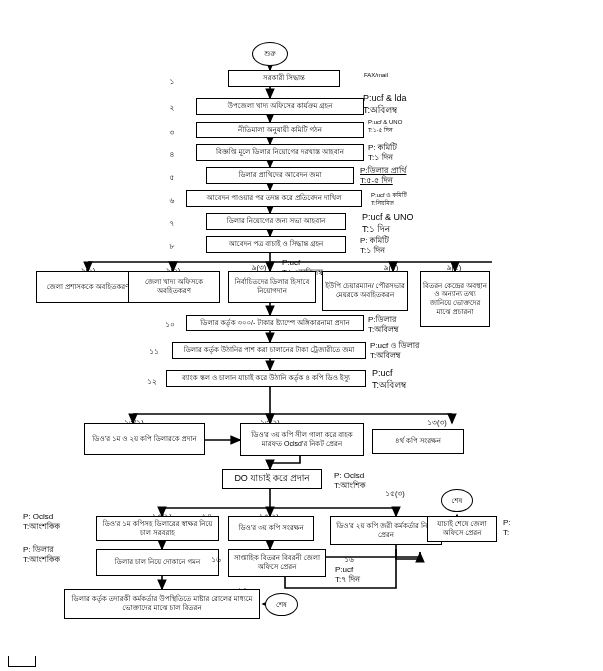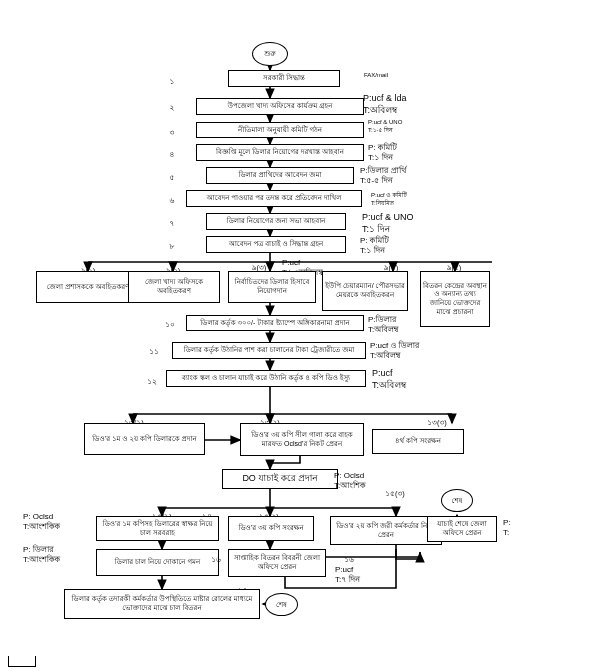--- a/index.html
+++ b/index.html
@@ -138,21 +138,21 @@
     <div>T:অবিলম্ব</div>
   </div>
   <div class="ann sm" style="left:368px;top:119px;">
     <div>P:ucf &amp; UNO</div>
     <div>T:১-৫ দিন</div>
   </div>
   <div class="ann" style="left:368px;top:143px;">
     <div>P: কমিটি</div>
     <div>T:১ দিন</div>
   </div>
-  <div class="ann" style="left:360px;top:166px;">
+  <div class="ann" style="left:360px;top:166px;text-decoration:underline;">
     <div>P:ডিলার প্রার্থি</div>
     <div>T:৫-৫ দিন</div>
   </div>
   <div class="ann sm" style="left:371px;top:192px;">
     <div>P:ucf ও কমিটি</div>
     <div>T:নিয়মিত</div>
   </div>
   <div class="ann lg" style="left:362px;top:212px;">
     <div>P:ucf &amp; UNO</div>
     <div>T:১ দিন</div>
@@ -206,21 +206,21 @@
   <div class="num" style="left:110px;top:417px;width:48px;">১৩(১)</div>
   <div class="box" style="left:84px;top:423px;width:121px;height:32px;">ডিও’র ১ম ও ২য় কপি ডিলারকে প্রদান</div>
 
   <div class="num" style="left:245px;top:417px;width:50px;">১৩(২)</div>
   <div class="box" style="left:240px;top:423px;width:124px;height:33px;">ডিও’র ৩য় কপি সীল গালা করে বাহক মারফত Oclsd’র নিকট প্রেরন</div>
 
   <div class="num" style="left:412px;top:417px;width:50px;">১৩(৩)</div>
   <div class="box" style="left:372px;top:429px;width:92px;height:25px;">৪র্থ কপি সংরক্ষন</div>
 
   <div class="num" style="left:198px;top:477px;width:18px;margin-top:34px;">১৪</div>
-  <div class="box" style="left:222px;top:469px;width:116px;height:20px;font-size:9px;text-align:center;">DO যাচাই করে প্রদান</div>
+  <div class="box" style="left:222px;top:469px;width:100px;height:20px;font-size:9px;text-align:center;">DO যাচাই করে প্রদান</div>
 
   <div class="ann" style="left:334px;top:471px;">
     <div>P: Oclsd</div>
     <div>T:আংশিক</div>
   </div>
 
   <div class="num" style="left:137px;top:511px;width:50px;">১৫(১)</div>
   <div class="box" style="left:96px;top:516px;width:123px;height:25px;">ডিও’র ১ম কপিসহ ডিলারের স্বাক্ষর নিয়ে চাল সরবরাহ</div>
 
   <div class="num" style="left:244px;top:511px;width:50px;">১৫(২)</div>

